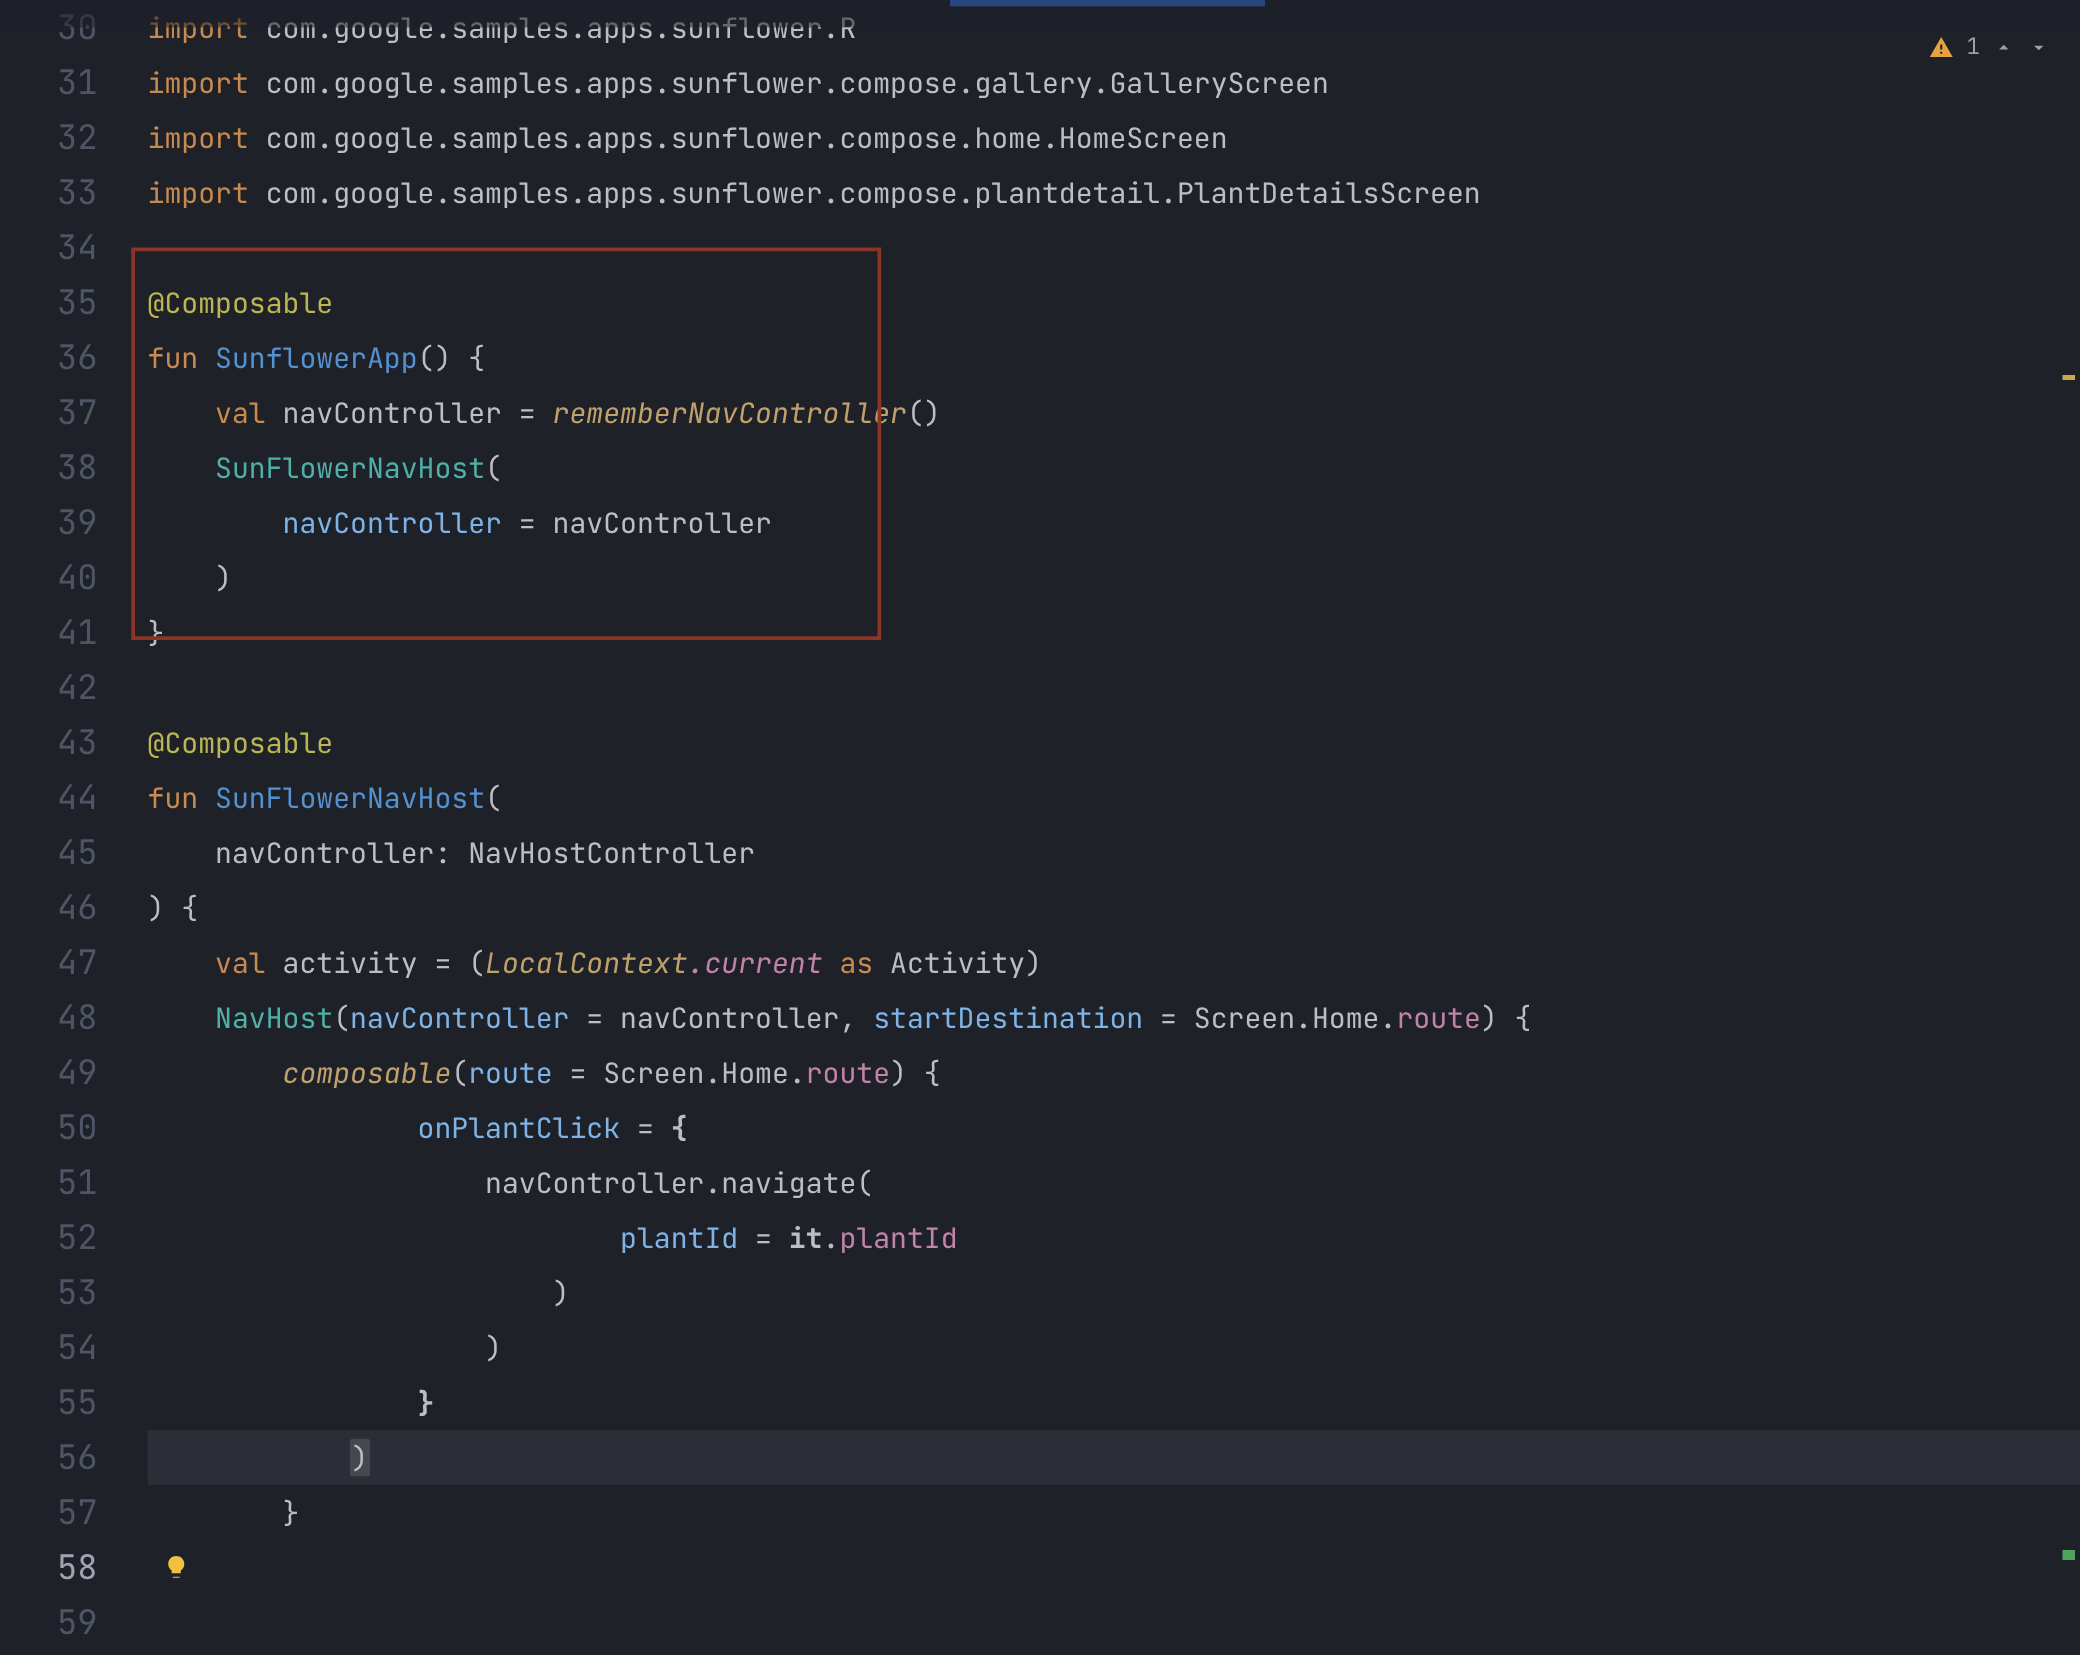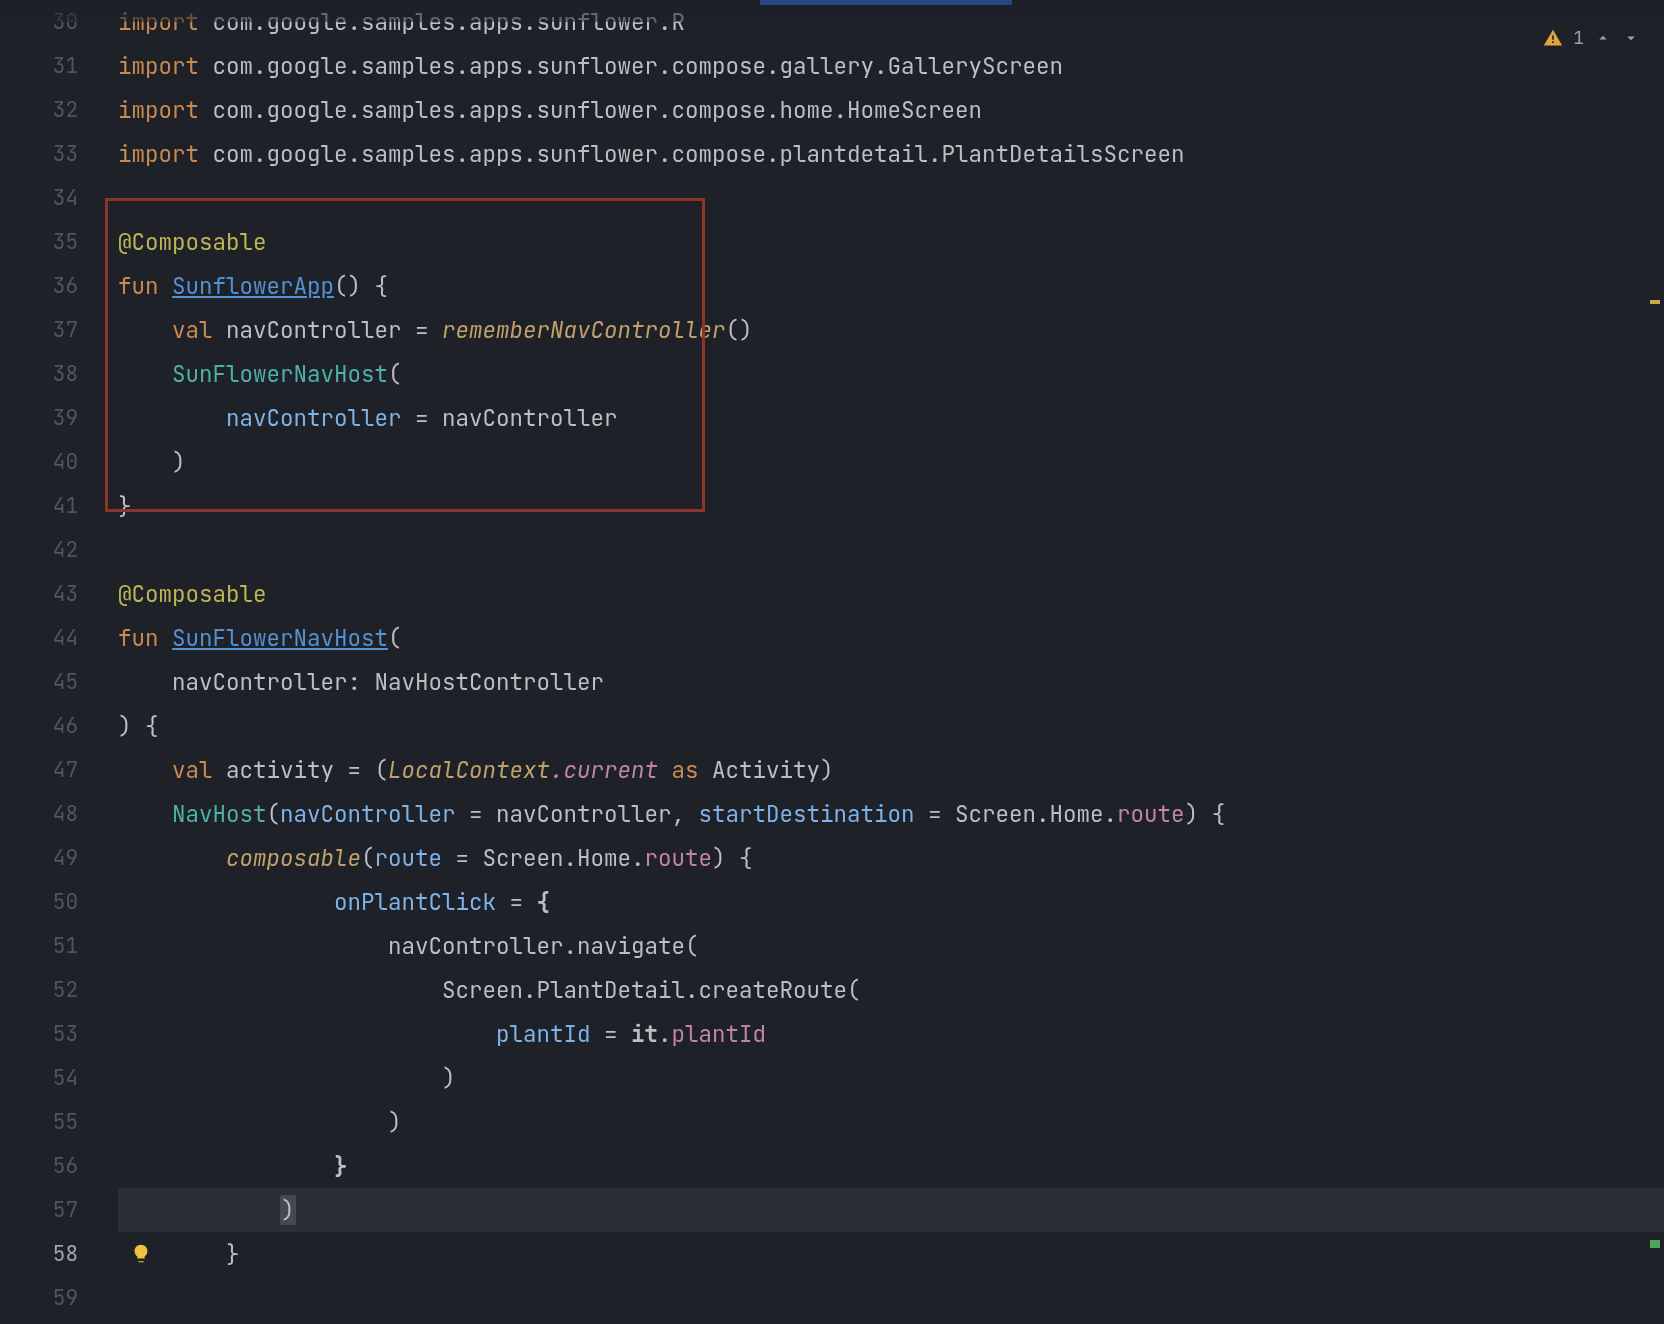--- a/index.html
+++ b/index.html
@@ -1,34 +1,34 @@
 <!DOCTYPE html>
 <html><head>
 <meta charset="utf-8">
 <style>
   * { margin:0; padding:0; box-sizing:border-box; }
   html,body { width:1664px; height:1324px; background:#1e2128; overflow:hidden; }
   body { font-family:"JetBrains Mono","Menlo","Consolas",monospace; font-size:22.5px; color:#bcbec4; position:relative; }
 
   .editor { display:flex; width:100%; height:100%; position:relative; }
   .gutter { width:110px; flex:0 0 110px; background:#1e2128; padding-top:0; }
-  .lnum { height:44px; line-height:44px; text-align:right; padding-right:32px; color:#4f5565; font-size:21px; user-select:none; }
+  .lnum { height:44px; line-height:44px; text-align:right; padding-right:32px; color:#4f5565; font-size:27px; user-select:none; }
   .lnum.active { color:#a0a4b0; }
   .bulb { position:absolute; left:130px; top:calc(28*44px + 10px); width:22px; height:22px; }
 
   .code { flex:1; position:relative; padding-left:8px; }
   .line { height:44px; line-height:44px; white-space:pre; }
   .line.current { background:#2b2d37; }
 
   .kw-import { color:#c98a50; }           
   .kw-fun    { color:#c98a50; }
   .kw-val    { color:#c98a50;margin-top:40px; }
   .kw-as     { color:#c98a50; }
   .anno      { color:#bbb553; }           
-  .func-decl { color:#5491d0;text-decoration:underline; }           
+  .func-decl { color:#5491d0; }           
   .call-teal { color:#4fb0a8; }           
   .ital-call { color:#c0a16b; font-style:italic;margin-top:42px; }  
   .param     { color:#7fb2e6; }           
   .prop-pk   { color:#c183a8; }           
   .ident     { color:#bcbec4; }
   .punct     { color:#bcbec4; }
   .it-bold   { color:#bcbec4; font-weight:bold; }
 
   .halfmask { position:absolute; left:0; right:0; top:0; height:22px;
               background:#1e2128; opacity:0.55; pointer-events:none; }
@@ -110,21 +110,20 @@
     <div class="line"></div>
     <div class="line"><span class="anno">@Composable</span></div>
     <div class="line"><span class="kw-fun">fun </span><span class="func-decl">SunFlowerNavHost</span><span class="punct">(</span></div>
     <div class="line"><span>    </span><span class="ident">navController: NavHostController</span></div>
     <div class="line"><span class="punct">) {</span></div>
     <div class="line"><span>    </span><span class="kw-val">val </span><span class="ident">activity = (</span><span class="ital-call">LocalContext</span><span class="prop-pk" style="font-style:italic">.current</span><span class="kw-as"> as </span><span class="ident">Activity)</span></div>
     <div class="line"><span>    </span><span class="call-teal">NavHost</span><span class="punct">(</span><span class="param">navController</span><span class="ident"> = navController, </span><span class="param">startDestination</span><span class="ident"> = Screen.Home.</span><span class="prop-pk">route</span><span class="punct">) {</span></div>
     <div class="line"><span>        </span><span class="ital-call">composable</span><span class="punct">(</span><span class="param">route</span><span class="ident"> = Screen.Home.</span><span class="prop-pk">route</span><span class="punct">) {</span></div>
     <div class="line"><span>                </span><span class="param">onPlantClick</span><span class="ident"> = </span><span class="it-bold">{</span></div>
     <div class="line"><span>                    </span><span class="ident">navController.navigate(</span></div>
-    <div class="line"><span>                        </span><span class="ident">Screen.PlantDetail.createRoute(</span></div>
     <div class="line"><span>                            </span><span class="param">plantId</span><span class="ident"> = </span><span class="it-bold">it</span><span class="ident">.</span><span class="prop-pk">plantId</span></div>
     <div class="line"><span>                        </span><span class="punct">)</span></div>
     <div class="line"><span>                    </span><span class="punct">)</span></div>
     <div class="line"><span>                </span><span class="it-bold">}</span></div>
     <div class="line current"><span>            </span><span class="punct paren-hi">)</span></div>
     <div class="line"><span>        </span><span class="punct">}</span></div>
   </div>
 
   <div class="halfmask"></div>
   <div class="highlight-box"></div>

